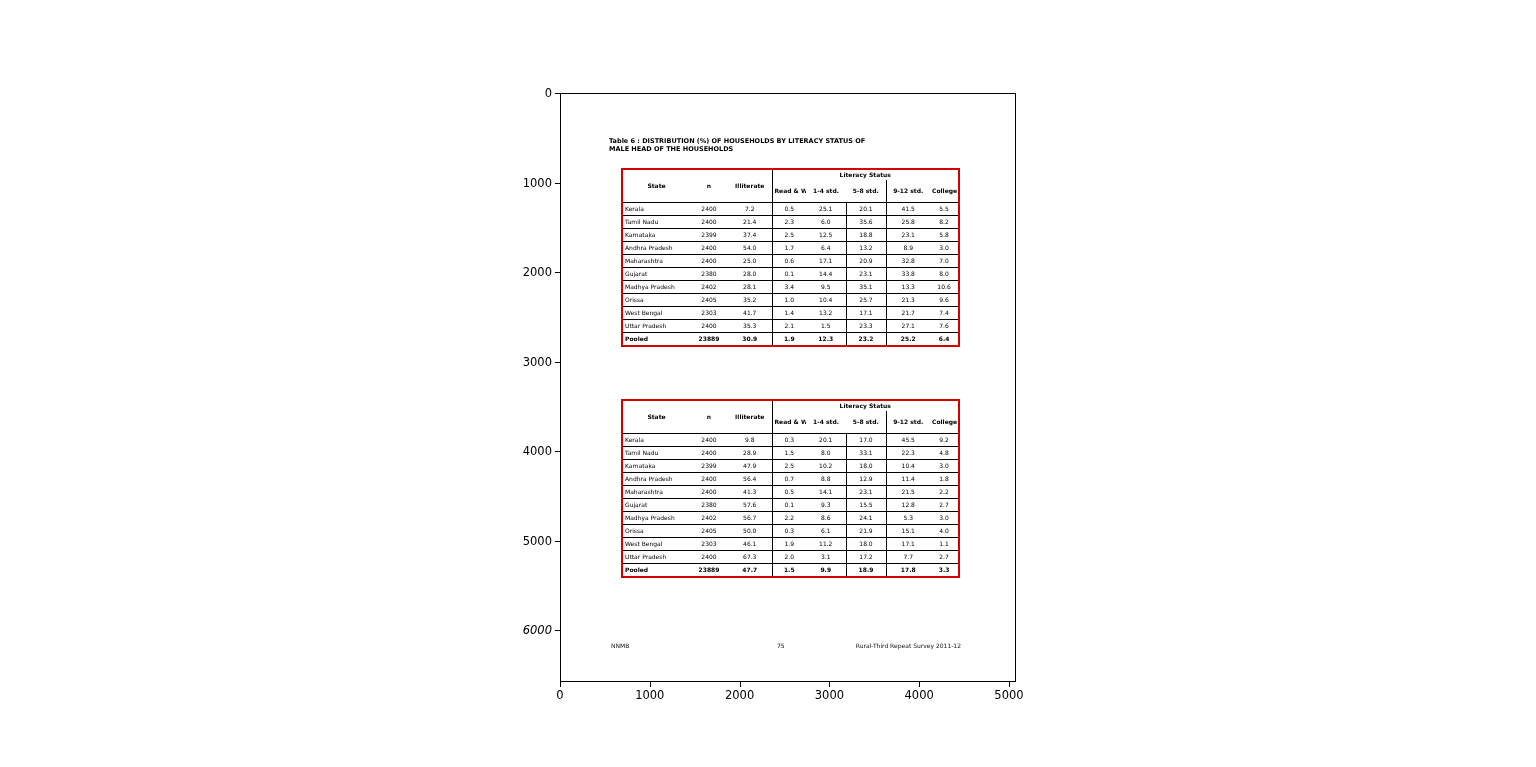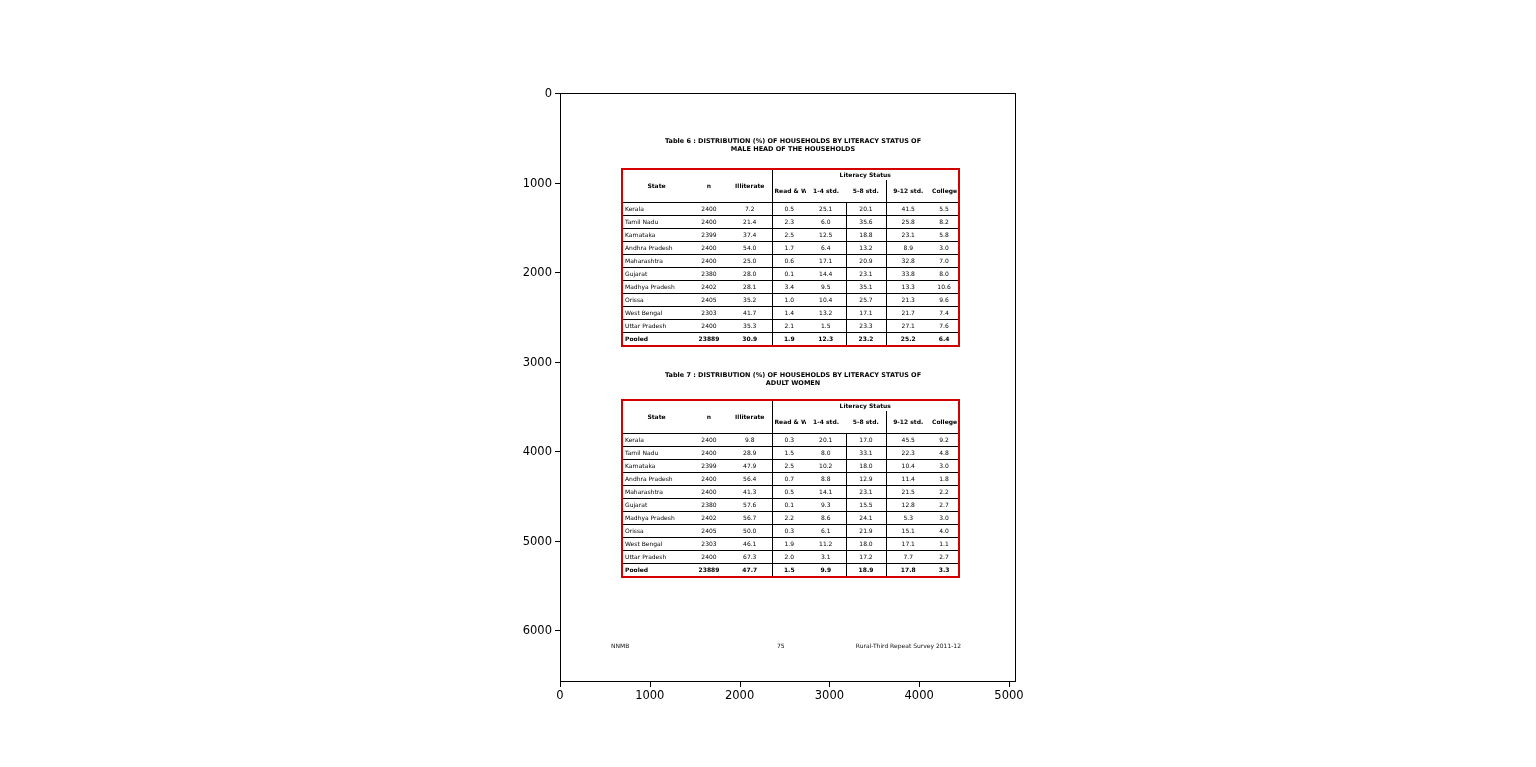--- a/index.html
+++ b/index.html
@@ -17,21 +17,21 @@
   }
   .tick-label-x{
     position:absolute;width:60px;text-align:center;font-size:11.5px;line-height:14px;color:#000;
   }
   .tick-mark-y{position:absolute;width:5px;height:1px;background:#000;}
   .tick-mark-x{position:absolute;width:1px;height:5px;background:#000;}
 
   .page{position:absolute;left:0;top:0;width:454px;height:587px;}
 
   .tbl-title{
-    position:absolute;left:42px;width:380px;text-align:center;
+    position:absolute;left:48px;width:380px;text-align:left;
     font-weight:bold;font-size:6.5px;line-height:7.5px;letter-spacing:0;
   }
   .tbl-title.t0{top:44px;}
   .tbl-title.t1{top:278px;}
 
   table.data-table{
     position:absolute;left:60px;width:337px;
     border-collapse:collapse;table-layout:fixed;
     font-size:6px;line-height:6.5px;
   }
@@ -77,21 +77,21 @@
       <div class="tick-label-y" style="left: 506px; top: 175.5px;">1000</div>
       <div class="tick-mark-y" style="left: 555px; top: 182.5px;"></div>
       <div class="tick-label-y" style="left: 506px; top: 265px;">2000</div>
       <div class="tick-mark-y" style="left: 555px; top: 272px;"></div>
       <div class="tick-label-y" style="left: 506px; top: 354.5px;">3000</div>
       <div class="tick-mark-y" style="left: 555px; top: 361.5px;"></div>
       <div class="tick-label-y" style="left: 506px; top: 444px;">4000</div>
       <div class="tick-mark-y" style="left: 555px; top: 451px;"></div>
       <div class="tick-label-y" style="left: 506px; top: 533.5px;">5000</div>
       <div class="tick-mark-y" style="left: 555px; top: 540.5px;"></div>
-      <div class="tick-label-y" style="left: 506px; top: 623px;">6000</div>
+      <div class="tick-label-y" style="left: 506px; top: 623px; font-style: italic;">6000</div>
       <div class="tick-mark-y" style="left: 555px; top: 630px;"></div>
     </div>
   <div id="xticks">
       <div class="tick-label-x" style="left: 530px; top: 688px;">0</div>
       <div class="tick-mark-x" style="left: 560px; top: 682px;"></div>
       <div class="tick-label-x" style="left: 619.8px; top: 688px;">1000</div>
       <div class="tick-mark-x" style="left: 649.8px; top: 682px;"></div>
       <div class="tick-label-x" style="left: 709.6px; top: 688px;">2000</div>
       <div class="tick-mark-x" style="left: 739.6px; top: 682px;"></div>
       <div class="tick-label-x" style="left: 799.4px; top: 688px;">3000</div>
@@ -242,24 +242,20 @@
               <td class="num">30.9</td>
               <td class="num">1.9</td>
               <td class="num">12.3</td>
               <td class="num">23.2</td>
               <td class="num">25.2</td>
               <td class="num">6.4</td>
             </tr>
           </tbody>
         </table>
 
-      <div class="tbl-title t1">
-        <span>Table 7 : DISTRIBUTION (%) OF HOUSEHOLDS BY LITERACY STATUS OF</span><br>
-        <span>ADULT WOMEN</span>
-      </div>
       <table class="data-table t1" data-table="1">
           <colgroup>
             <col style="width: 68px;">
             <col style="width: 38px;">
             <col style="width: 44px;">
             <col style="width: 34px;">
             <col style="width: 40px;">
             <col style="width: 40px;">
             <col style="width: 44px;">
             <col style="width: 29px;">

